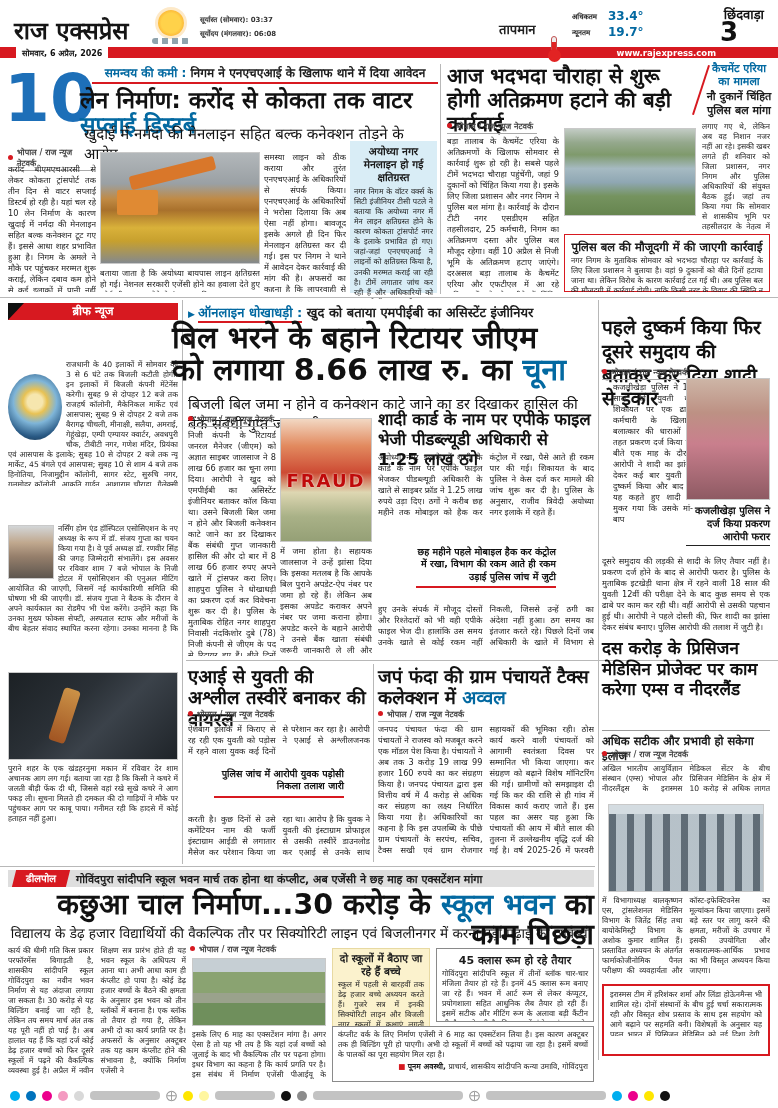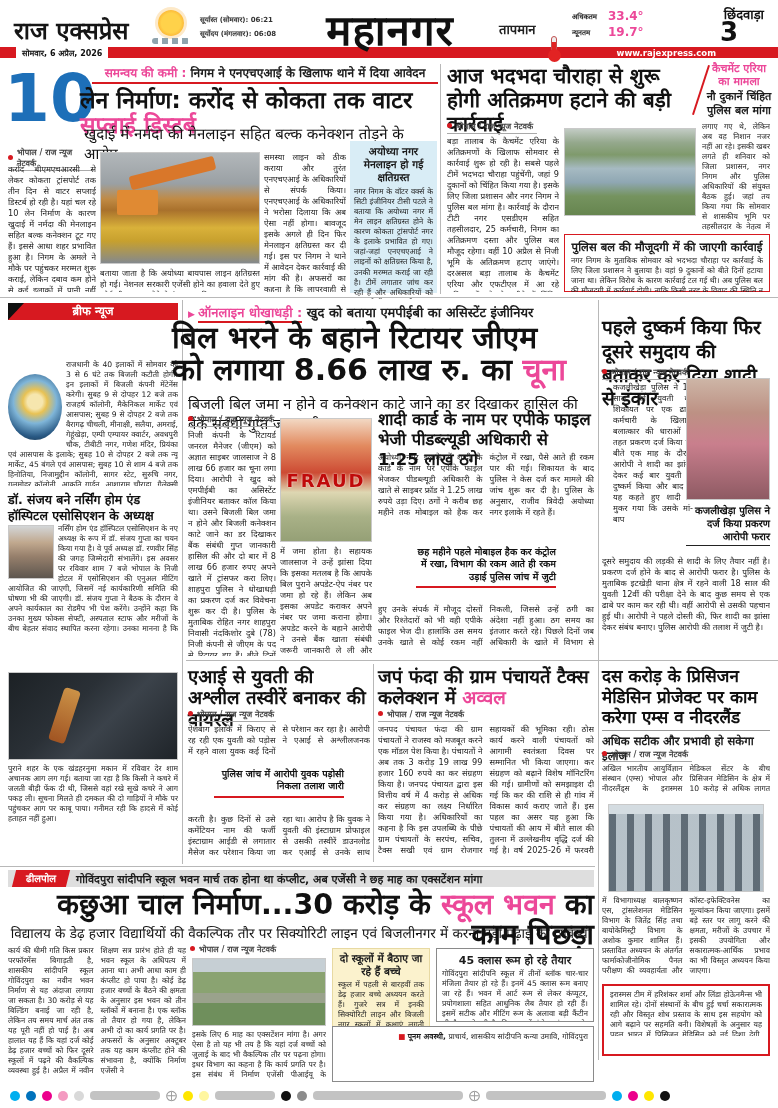--- a/index.html
+++ b/index.html
@@ -4,21 +4,21 @@
 <style>
 *{margin:0;padding:0;box-sizing:border-box}
 html,body{background:#9a9a9a}
 .page{position:relative;width:778px;height:1108px;margin:0 auto;background:#fff;overflow:hidden;
   font-family:"DejaVu Sans",sans-serif;color:#1c1c1c}
 .abs{position:absolute}
 .bt{font-size:8.2px;line-height:1.34;text-align:justify;color:#222}
 .bt-sm{font-size:7.6px;line-height:1.32;text-align:justify;color:#222}
 .cols2{column-count:2;column-gap:7px}
 .hl{font-weight:bold;color:#111}
-.red{color:#ec4899}
+.red{color:#0369a1}
 .byline{display:flex;align-items:center;gap:4px;font-size:8px;font-weight:bold;color:#444;
   border-bottom:1px solid #aaa;padding-bottom:2px}
 .byline .bdot{width:5px;height:5px;border-radius:50%;background:#d71920;flex:0 0 auto}
 .vline{position:absolute;width:1px;background:#b8b8b8}
 .hline{position:absolute;height:1px;background:#b8b8b8}
 .photo{position:absolute;overflow:hidden;border:1px solid #c9c9c9}
 .ph-excavator{background:linear-gradient(180deg,#b2b7ba 0%,#9aa0a4 28%,#c08a44 42%,#a9712c 52%,#d9b13a 68%,#c7a02e 80%,#84898d 100%)}
 .ph-excavator .arm{position:absolute;left:18%;top:12%;width:55%;height:13%;background:#d9772a;transform:rotate(-14deg);border-radius:3px}
 .ph-excavator .cab{position:absolute;left:10%;top:34%;width:26%;height:22%;background:#e08a33;border-radius:2px}
 .ph-field{background:linear-gradient(180deg,#c2cbc4 0%,#94a88c 16%,#7f9a6c 30%,#a6bac2 46%,#8fa7b3 62%,#75935f 78%,#66854f 100%)}
@@ -59,23 +59,22 @@
 </head>
 <body>
 
 <div class="page">
 
   <div class="abs" style="left:0;top:0;width:724px;height:60px">
     <div class="abs" style="left:14px;top:13px;font-size:24px;font-weight:bold;color:#151515">राज एक्सप्रेस</div>
     <div class="abs" style="left:0;top:47px;width:778px;height:11px;background:#d71920"></div>
     <div class="abs" style="left:16px;top:46px;background:#fff;padding:1px 6px;font-size:8px;font-weight:bold;color:#111">सोमवार, 6 अप्रैल, 2026</div>
     <div class="abs sun" style="left:158px;top:10px"></div>
-    <div class="abs" style="left:200px;top:15px;font-size:7px;font-weight:bold;color:#333">सूर्यास्त (सोमवार): 06:21</div>
+    <div class="abs" style="left:200px;top:15px;font-size:7px;font-weight:bold;color:#333">सूर्यास्त (सोमवार): 03:37</div>
     <div class="abs" style="left:200px;top:29px;font-size:7px;font-weight:bold;color:#333">सूर्योदय (मंगलवार): 06:08</div>
-    <div class="abs" style="left:258px;top:0;width:264px;text-align:center;font-size:42px;font-weight:bold;color:#101010;letter-spacing:1px">महानगर</div>
     <div class="abs" style="left:499px;top:20px;font-size:13px;font-weight:bold;color:#222">तापमान</div>
     <div class="abs thermo" style="left:551px;top:10px"></div>
     <div class="abs" style="left:572px;top:12px;font-size:7px;font-weight:bold;color:#222">अधिकतम</div>
     <div class="abs red" style="left:608px;top:9px;font-size:12px;font-weight:bold">33.4°</div>
     <div class="abs" style="left:572px;top:28px;font-size:7px;font-weight:bold;color:#222">न्यूनतम</div>
     <div class="abs red" style="left:608px;top:25px;font-size:12px;font-weight:bold">19.7°</div>
     <div class="abs" style="left:694px;top:5px;width:70px;text-align:right;font-size:13px;font-weight:bold;color:#111">छिंदवाड़ा</div>
     <div class="abs" style="left:694px;top:17px;width:70px;text-align:center;font-size:26px;font-weight:bold;color:#111">3</div>
     <div class="abs" style="right:8px;top:48px;font-size:8.5px;font-weight:bold;color:#fff">www.rajexpress.com</div>
   </div>
@@ -131,21 +130,20 @@
   <div class="hline" style="left:0;top:297px;width:778px"></div>
 
   <div>
     <div class="abs brief-banner" style="left:8px;top:303px;width:170px">ब्रीफ न्यूज</div>
 
     <div class="abs bt-sm" style="left:8px;top:360px;width:170px;height:126px;overflow:hidden">
       <span class="photo ph-bulb" style="position:relative;float:left;width:54px;height:66px;margin:14px 4px 2px 0;border:none;display:block"></span>
       <span>राजधानी के 40 इलाकों में सोमवार को 3 से 6 घंटे तक बिजली कटौती होगी। इन इलाकों में बिजली कंपनी मेंटेनेंस करेगी। सुबह 9 से दोपहर 12 बजे तक राजहर्ष कॉलोनी, मैकेनिकल मार्केट एवं आसपास; सुबह 9 से दोपहर 2 बजे तक बैरागढ़ चीचली, मीनाक्षी, सलैया, अमराई, गेहूंखेड़ा, एम्पी एम्पायर क्वार्टर, अवधपुरी चौक, टीबीटी नगर, गणेश मंदिर, प्रियंका एवं आसपास के इलाके; सुबह 10 से दोपहर 2 बजे तक न्यू मार्केट, 45 बंगले एवं आसपास; सुबह 10 से शाम 4 बजे तक हिनोतिया, निजामुद्दीन कॉलोनी, सागर स्टेट, सुरुचि नगर, गुलमोहर कॉलोनी, आकृति गार्डन, आशाराम चौराहा, गैलेक्सी मार्केट, प्रभात चौराहा एवं आसपास के क्षेत्र और सुबह 10 से शाम 4 बजे तक फॉर्च्यून सिटी, बागली रोड, फॉर्च्यून सोसाइटी, ईदन गार्डन, ग्रीनफील्ड सोसाइटी, पीपल चौराहा, नगर निगम कॉलोनी, प्रेम नगर, गणेश नगर एवं आसपास के इलाकों में सप्लाई प्रभावित रहेगी।</span>
     </div>
 
-    <div class="abs hl" style="left:8px;top:492px;width:170px;font-size:12.5px;line-height:1.25">डॉ. संजय बने नर्सिंग होम एंड हॉस्पिटल एसोसिएशन के अध्यक्ष</div>
     <div class="abs bt-sm" style="left:8px;top:524px;width:170px;height:110px;overflow:hidden">
       <span class="photo ph-portrait" style="position:relative;float:left;width:46px;height:54px;margin:1px 4px 2px 0;display:block"></span>
       <span>नर्सिंग होम एंड हॉस्पिटल एसोसिएशन के नए अध्यक्ष के रूप में डॉ. संजय गुप्ता का चयन किया गया है। वे पूर्व अध्यक्ष डॉ. रणवीर सिंह की जगह जिम्मेदारी संभालेंगे। इस अवसर पर रविवार शाम 7 बजे भोपाल के निजी होटल में एसोसिएशन की एनुअल मीटिंग आयोजित की जाएगी, जिसमें नई कार्यकारिणी समिति की घोषणा भी की जाएगी। डॉ. संजय गुप्ता ने बैठक के दौरान वे अपने कार्यकाल का रोडमैप भी पेश करेंगे। उन्होंने कहा कि उनका मुख्य फोकस सेफ्टी, अस्पताल स्टाफ और मरीजों के बीच बेहतर संवाद स्थापित करना रहेगा। उनका मानना है कि जब मरीज और अस्पताल के बीच भरोसा मजबूत होगा, तो इलाज के परिणाम भी बेहतर होंगे।</span>
     </div>
 
     <div class="photo ph-fire" style="left:8px;top:672px;width:170px;height:88px">
       <div class="streak"></div>
     </div>
     <div class="abs bt-sm" style="left:8px;top:764px;width:170px;height:98px;overflow:hidden">पुराने शहर के एक खंडहरनुमा मकान में रविवार देर शाम अचानक आग लग गई। बताया जा रहा है कि किसी ने कचरे में जलती बीड़ी फेंक दी थी, जिससे वहां रखे सूखे कचरे ने आग पकड़ ली। सूचना मिलते ही दमकल की दो गाड़ियों ने मौके पर पहुंचकर आग पर काबू पाया। गनीमत रही कि हादसे में कोई हताहत नहीं हुआ।</div>
   </div>
@@ -213,21 +211,21 @@
       <span>जपं फंदा की ग्राम पंचायतें टैक्स कलेक्शन में </span><span class="red">अव्वल</span>
     </div>
     <div class="abs byline" style="left:378px;top:708px;width:90px">
       <span class="bdot"></span>
       <span>भोपाल / राज न्यूज नेटवर्क</span>
     </div>
     <div class="abs bt cols2" style="left:378px;top:724px;width:216px;height:138px;overflow:hidden">जनपद पंचायत फंदा की ग्राम पंचायतों ने राजस्व को मजबूत करने एक मॉडल पेश किया है। पंचायतों ने अब तक 3 करोड़ 19 लाख 99 हजार 160 रुपये का कर संग्रहण किया है। जनपद पंचायत द्वारा इस वित्तीय वर्ष में 4 करोड़ से अधिक कर संग्रहण का लक्ष्य निर्धारित किया गया है। अधिकारियों का कहना है कि इस उपलब्धि के पीछे ग्राम पंचायतों के सरपंच, सचिव, टैक्स सखी एवं ग्राम रोजगार सहायकों की भूमिका रही। ठोस कार्य करने वाली पंचायतों को आगामी स्वतंत्रता दिवस पर सम्मानित भी किया जाएगा। कर संग्रहण को बढ़ाने विशेष मॉनिटरिंग की गई। ग्रामीणों को समझाइश दी गई कि कर की राशि से ही गांव में विकास कार्य कराए जाते हैं। इस पहल का असर यह हुआ कि पंचायतों की आय में बीते साल की तुलना में उल्लेखनीय वृद्धि दर्ज की गई है। वर्ष 2025-26 में फरवरी 2026 तक का आंकड़ा जारी किया गया है।</div>
   </div>
 
   <div>
-    <div class="abs hl" style="left:602px;top:666px;width:168px;font-size:17px;line-height:1.22">दस करोड़ के प्रिसिजन मेडिसिन प्रोजेक्ट पर काम करेगा एम्स व नीदरलैंड</div>
+    <div class="abs hl" style="left:602px;top:638px;width:168px;font-size:17px;line-height:1.22">दस करोड़ के प्रिसिजन मेडिसिन प्रोजेक्ट पर काम करेगा एम्स व नीदरलैंड</div>
     <div class="abs" style="left:602px;top:730px;width:168px;font-size:11.5px;font-weight:bold;border-top:1px solid #999;padding-top:2px">अधिक सटीक और प्रभावी हो सकेगा इलाज</div>
     <div class="abs byline" style="left:602px;top:748px;width:90px">
       <span class="bdot"></span>
       <span>भोपाल / राज न्यूज नेटवर्क</span>
     </div>
     <div class="abs bt-sm cols2" style="left:602px;top:764px;width:168px;height:38px;overflow:hidden">अखिल भारतीय आयुर्विज्ञान संस्थान (एम्स) भोपाल और नीदरलैंड्स के इरास्मस मेडिकल सेंटर के बीच प्रिसिजन मेडिसिन के क्षेत्र में 10 करोड़ से अधिक लागत के प्रोजेक्ट पर काम शुरू होगा। इस सिलसिले में मेडिकल सेंटर के प्रतिनिधियों ने एम्स भोपाल का दौरा कर निदेशक एवं मुख्य कार्यपालन अधिकारी से मुलाकात की। फार्मोकोलॉजी विभाग के अतिरिक्त प्रोफेसर शुभम अटल इस प्रोजेक्ट के प्रमुख अन्वेषक और नोडल अधिकारी होंगे।</div>
     <div class="photo ph-building" style="left:608px;top:804px;width:156px;height:88px">
       <div class="win"></div>
     </div>
     <div class="abs bt-sm cols2" style="left:602px;top:896px;width:168px;height:84px;overflow:hidden">में विभागाध्यक्ष बालकृष्णन एस, ट्रांसलेशनल मेडिसिन विभाग के जितेंद्र सिंह तथा बायोकेमिस्ट्री विभाग के अशोक कुमार शामिल हैं। प्रस्तावित अध्ययन के अंतर्गत फार्माकोजीनोमिक पैनल परीक्षण की व्यवहार्यता और कॉस्ट-इफेक्टिवनेस का मूल्यांकन किया जाएगा। इसमें बड़े स्तर पर लागू करने की क्षमता, मरीजों के उपचार में इसकी उपयोगिता और सकारात्मक-आर्थिक प्रभाव का भी विस्तृत अध्ययन किया जाएगा।</div>
@@ -256,20 +254,21 @@
     <div class="abs bt-sm" style="left:192px;top:1030px;width:134px;height:50px;overflow:hidden">इसके लिए 6 माह का एक्सटेंशन मांगा है। अगर ऐसा है तो यह भी तय है कि यहां दर्ज बच्चों को जुलाई के बाद भी वैकल्पिक तौर पर पढ़ना होगा। इधर विभाग का कहना है कि कार्य प्रगति पर है। इस संबंध में निर्माण एजेंसी पीआईयू के अधिकारियों से निरंतर चर्चा हो रही है।</div>
     <div class="abs yellowbox" style="left:332px;top:948px;width:98px;height:128px;overflow:hidden">
       <div style="font-size:10.5px;font-weight:bold;text-align:center;line-height:1.25;margin-bottom:2px">दो स्कूलों में बैठाए जा रहे हैं बच्चे</div>
       <div class="bt-sm">स्कूल में पहली से बारहवीं तक डेढ़ हजार बच्चे अध्ययन करते हैं। गुजरे सत्र में इनकी सिक्योरिटी लाइन और बिजली नगर स्कूलों में कक्षाएं लगती रही हैं। एक अप्रैल से प्रारंभ सत्र में भी यही व्यवस्था की गई है। सांदीपनि स्कूल की बसें बच्चों को उनके घरों से प्रतिदिन दोनों ही स्कूलों में छोड़ती हैं।</div>
     </div>
     <div class="abs graybox" style="left:436px;top:948px;width:158px;height:74px;overflow:hidden">
       <div style="font-size:11px;font-weight:bold;text-align:center;margin-bottom:2px">45 क्लास रूम हो रहे तैयार</div>
       <div class="bt-sm">गोविंदपुरा सांदीपनि स्कूल में तीनों ब्लॉक चार-चार मंजिला तैयार हो रहे हैं। इनमें 45 क्लास रूम बनाए जा रहे हैं। भवन में आर्ट रूम से लेकर कंप्यूटर, प्रयोगशाला सहित आधुनिक लैब तैयार हो रही हैं। इसमें सटीक और मीटिंग रूम के अलावा बड़ी कैंटीन भी तैयार हो रही है। विद्यालय में इंडोर एवं आउटडोर स्टेडियम भी प्रस्तावित हैं, ताकि शैक्षणिक कैलेंडर के अनुसार बच्चों को सभी खेल गतिविधियों में शामिल किया जा सके।</div>
     </div>
     <div class="abs graybox" style="left:332px;top:1026px;width:262px;height:56px;overflow:hidden">
+      <div class="bt-sm">कंप्लीट वर्क के लिए निर्माण एजेंसी ने 6 माह का एक्सटेंशन लिया है। इस कारण अक्टूबर तक ही बिल्डिंग पूरी हो पाएगी। अभी दो स्कूलों में बच्चों को पढ़ाया जा रहा है। इसमें बच्चों के पालकों का पूरा सहयोग मिल रहा है।</div>
       <div style="font-size:7.6px;text-align:right;margin-top:1px">
         <span style="color:#d71920">■ </span>
         <b>पूनम अवस्थी,</b><span> प्राचार्य, शासकीय सांदीपनि कन्या उमावि, गोविंदपुरा</span>
       </div>
     </div>
   </div>
 
   <div class="regrow" style="left:10px;top:1090px;width:758px">
     <span class="rd" style="background:#00aeef"></span>
     <span class="rd" style="background:#0072bc"></span>

